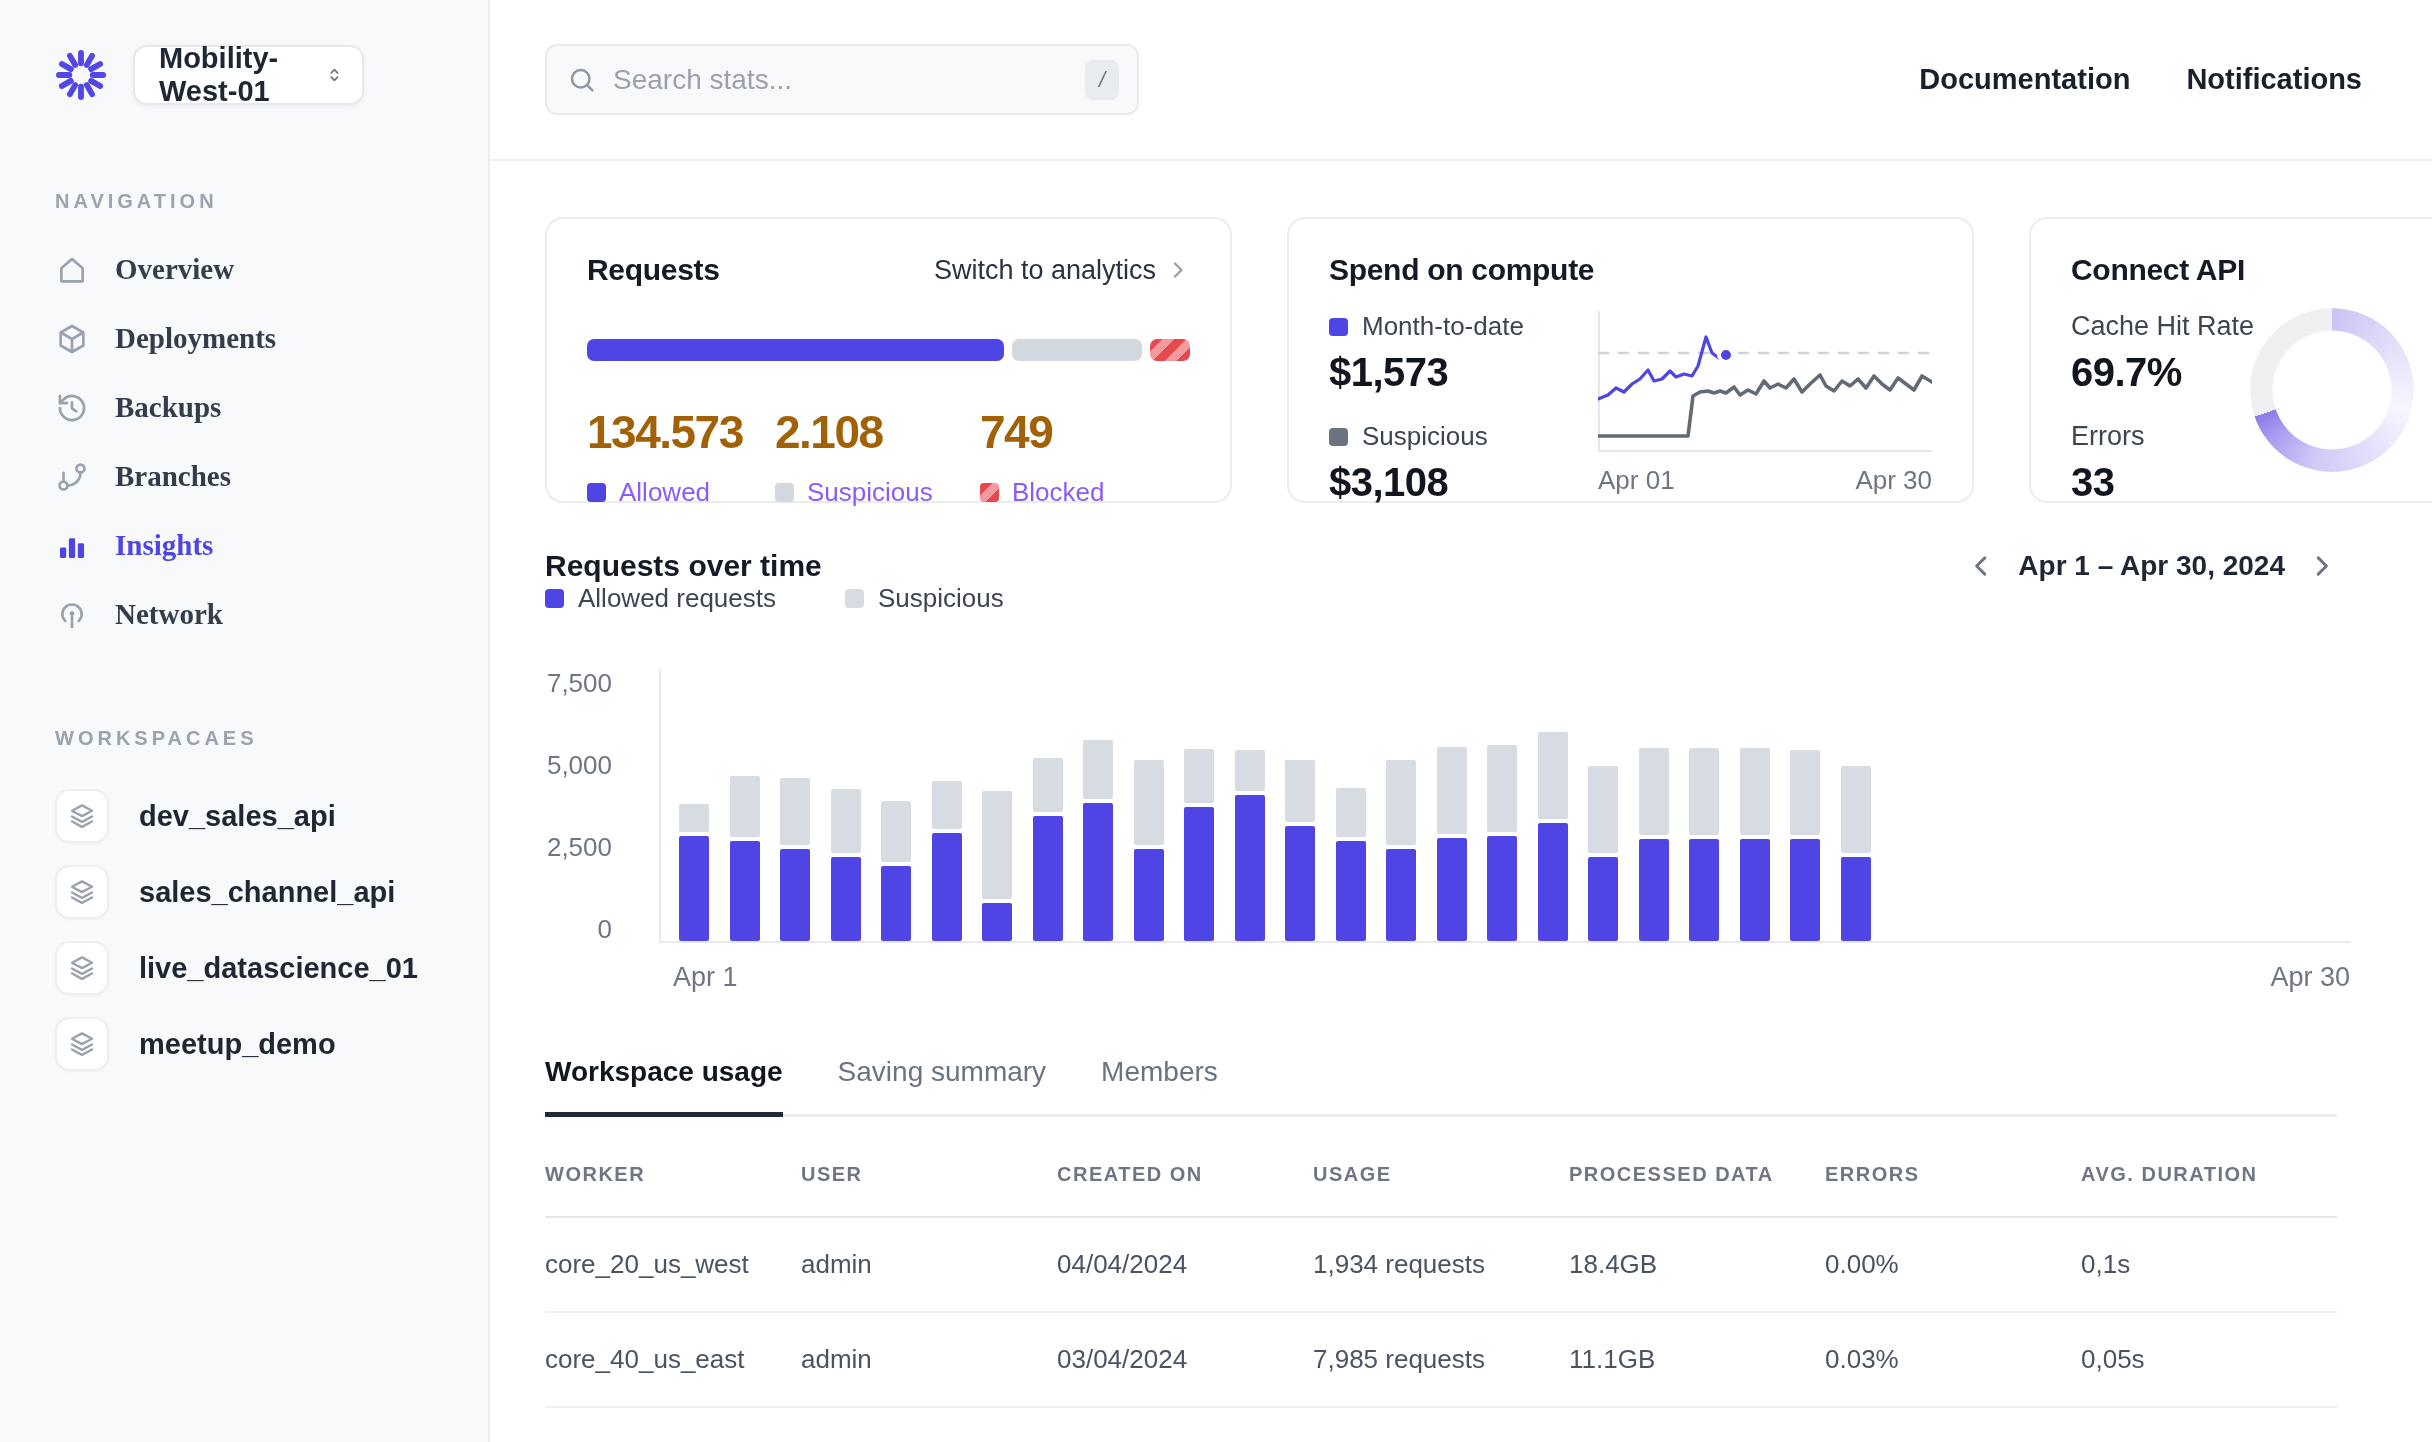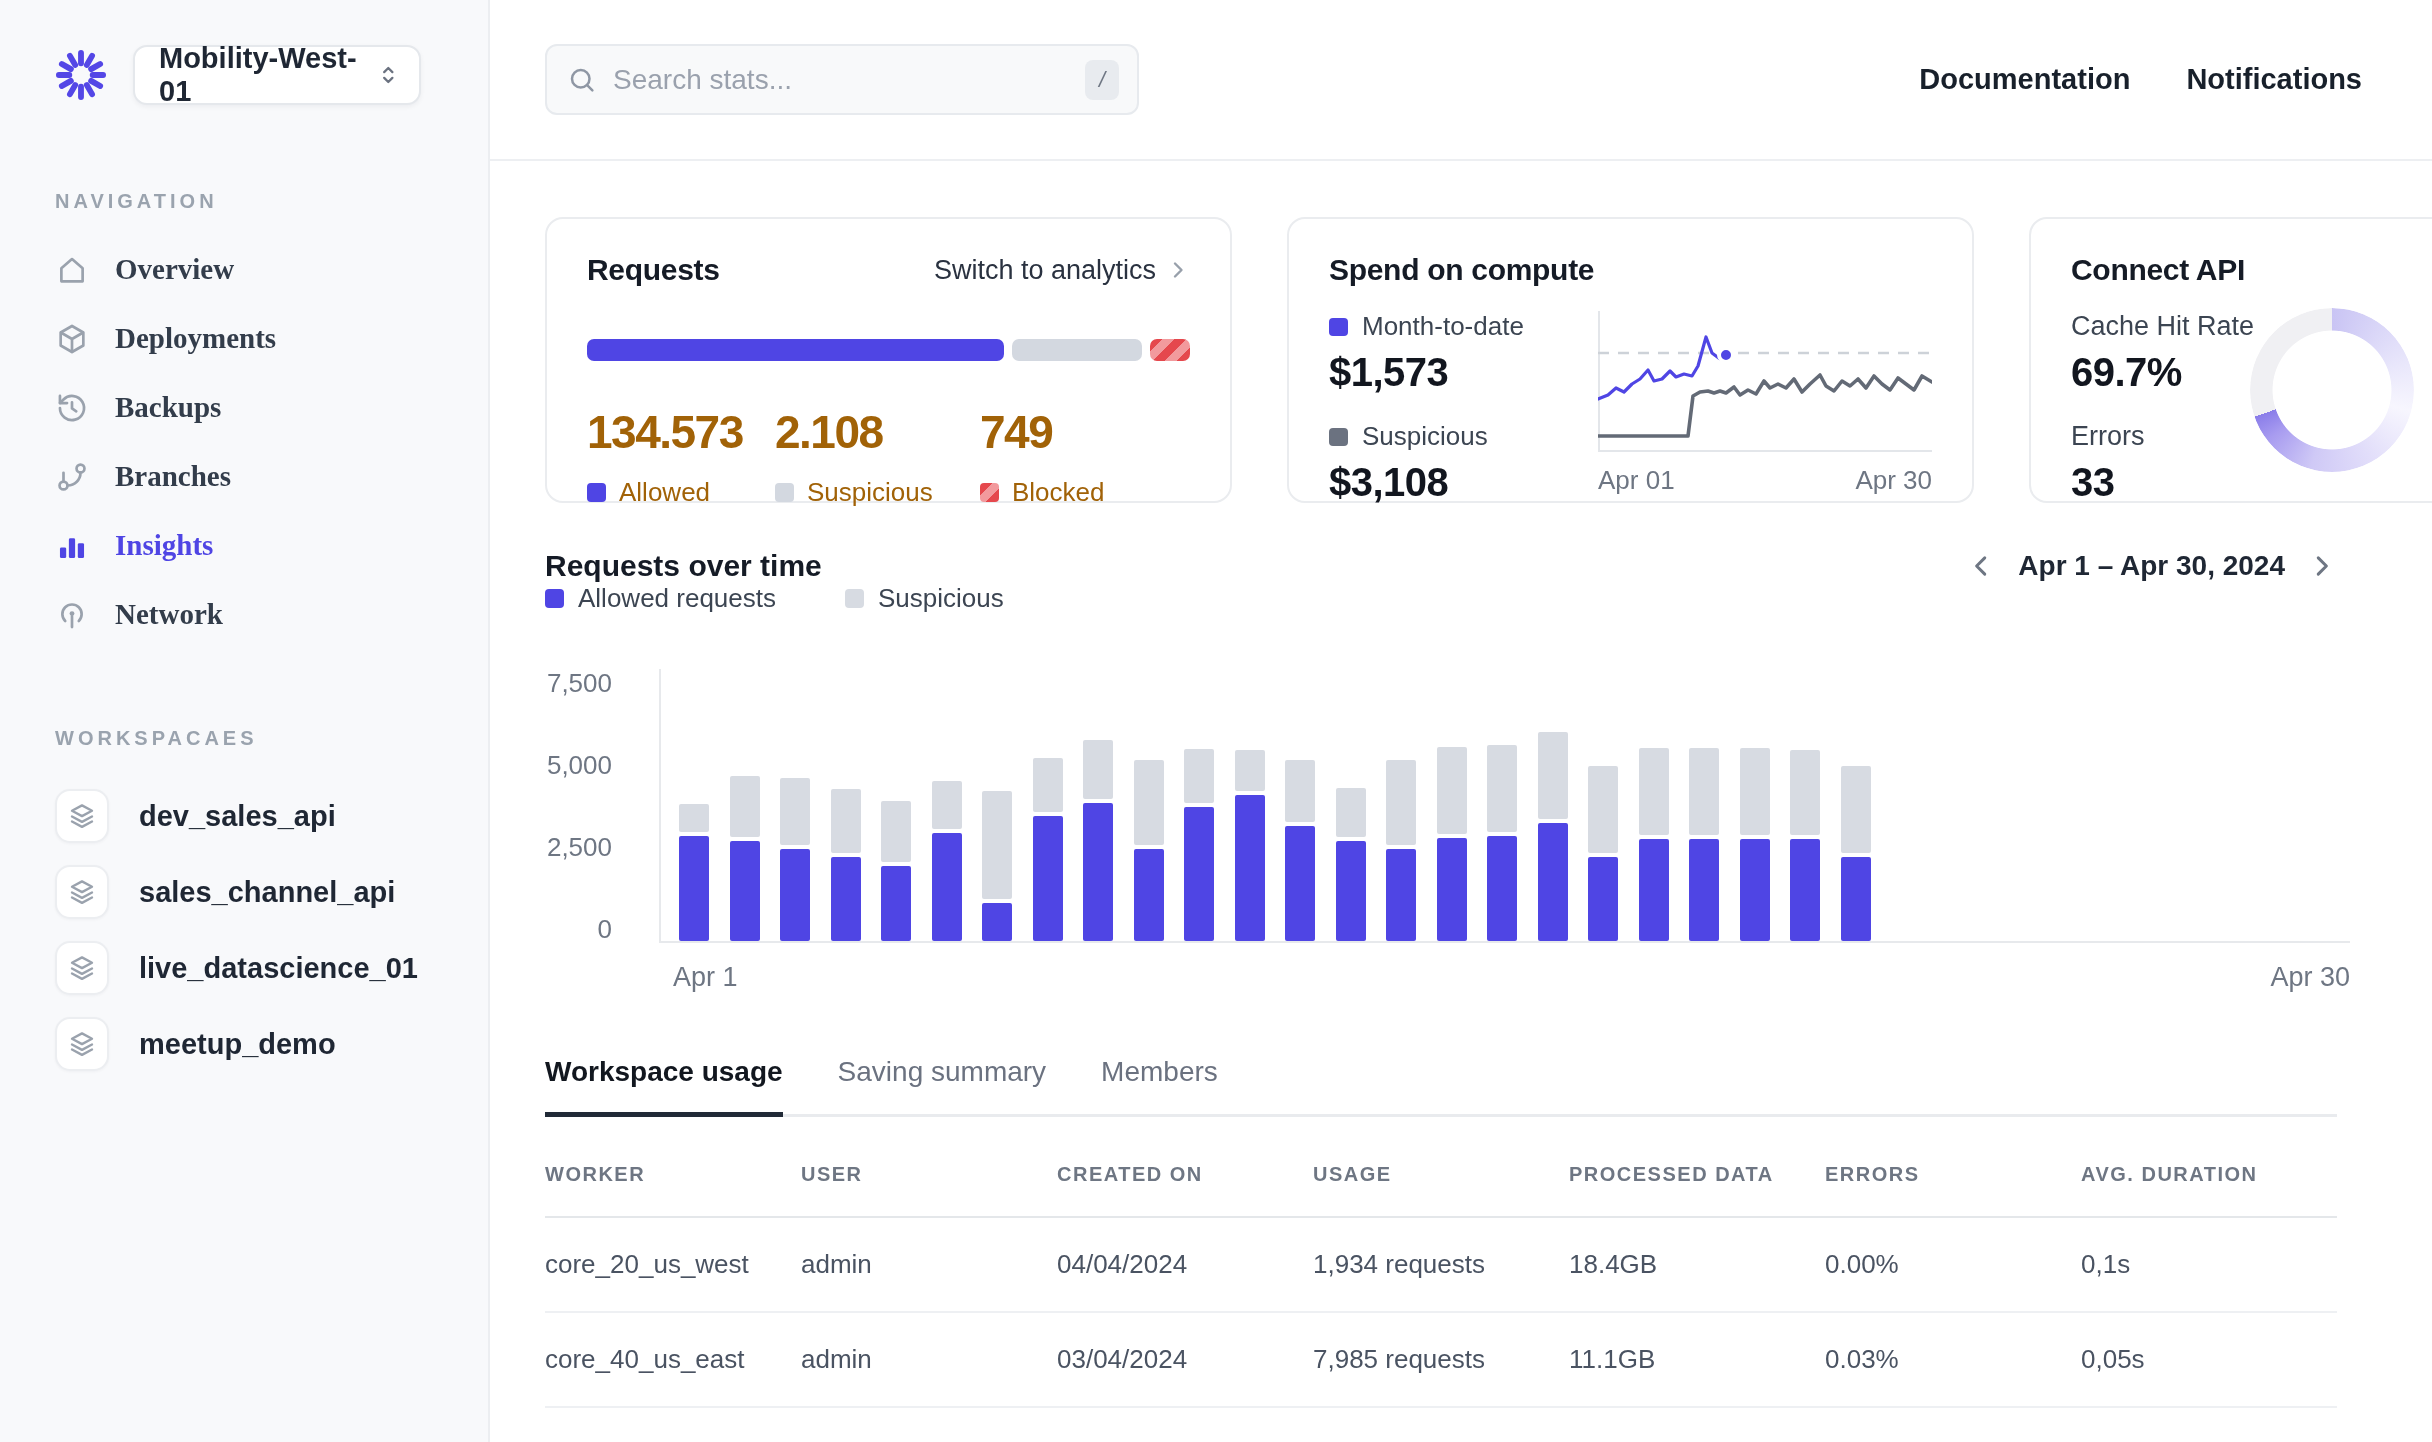--- a/index.html
+++ b/index.html
@@ -5,21 +5,21 @@
   * { margin:0; padding:0; box-sizing:border-box; }
   html,body { width:2432px; height:1442px; overflow:hidden; background:#fff;
     font-family:"Liberation Sans", sans-serif; color:#1a202c; }
   .app { display:flex; width:100%; height:100%; }
 
   
   .sidebar { width:490px; flex:0 0 490px; height:100%; background:#f8f9fb;
     border-right:2px solid #eceef1; padding:45px 0 0 55px; }
   .logo-row { display:flex; align-items:center; gap:26px; }
   .logo { width:52px; height:52px; }
-  .ws-select { width:288px; height:60px; background:#fff; border:2px solid #e5e8ec;
+  .ws-select { width:231px; height:60px; background:#fff; border:2px solid #e5e8ec;
     border-radius:14px; display:flex; align-items:center; justify-content:space-between;
     padding:0 18px 0 24px; font-size:29px; font-weight:600; color:#1f2734; cursor:pointer;
     box-shadow:0 2px 5px rgba(16,24,40,.05); }
   .sec-label { font-size:20px; font-weight:700; letter-spacing:4px; color:#9aa3ae; }
   .nav-label { margin-top:85px; }
   .nav-list { margin-top:22px;font-family:Liberation Serif, serif; }
   .nav-item { display:flex; align-items:center; gap:24px; height:69px; cursor:pointer;
     font-size:29px; font-weight:600; color:#333d4b; }
   .nav-item .nico { width:36px; height:36px; color:#9aa2ad; display:flex; align-items:center; }
   .nav-item.active { color:#4f45e4; }
@@ -61,21 +61,21 @@
     color:#2a3240; cursor:pointer; }
   .card-action .cico { width:24px; height:24px; color:#98a0ab; }
 
   .progress { margin-top:52px; height:22px; display:flex; gap:8px; }
   .progress .seg { height:100%; border-radius:7px; }
   .striped { background:repeating-linear-gradient(135deg,#e5484d 0 9px,#f29a9d 9px 17px) !important; }
   .stats-row { margin-top:44px; display:flex; }
   .stat { }
   .stat .num { font-size:46px; font-weight:700; color:#a16207; letter-spacing:-1.5px; }
   .stat .leg { margin-top:18px; display:flex; align-items:center; gap:13px;
-    font-size:26px; color:#a16207; }
+    font-size:26px; color:#8b5cf6; }
   .sq { width:19px; height:19px; border-radius:4px; flex:0 0 19px; }
 
   .spend-body { display:flex; margin-top:24px; }
   .metric-label { display:flex; align-items:center; gap:14px; font-size:26px; color:#3c4552; }
   .metric-label .sq { width:18px; height:18px; }
   .metric-value { font-size:40px; font-weight:700; color:#12161f; margin:8px 0 26px 0;
     letter-spacing:-0.5px; }
   .spend-chart { margin-left:auto; width:334px; margin-top:-8px; }
   .spend-xlabels { display:flex; justify-content:space-between; font-size:26px; color:#6e7683;
     margin-top:8px; }

